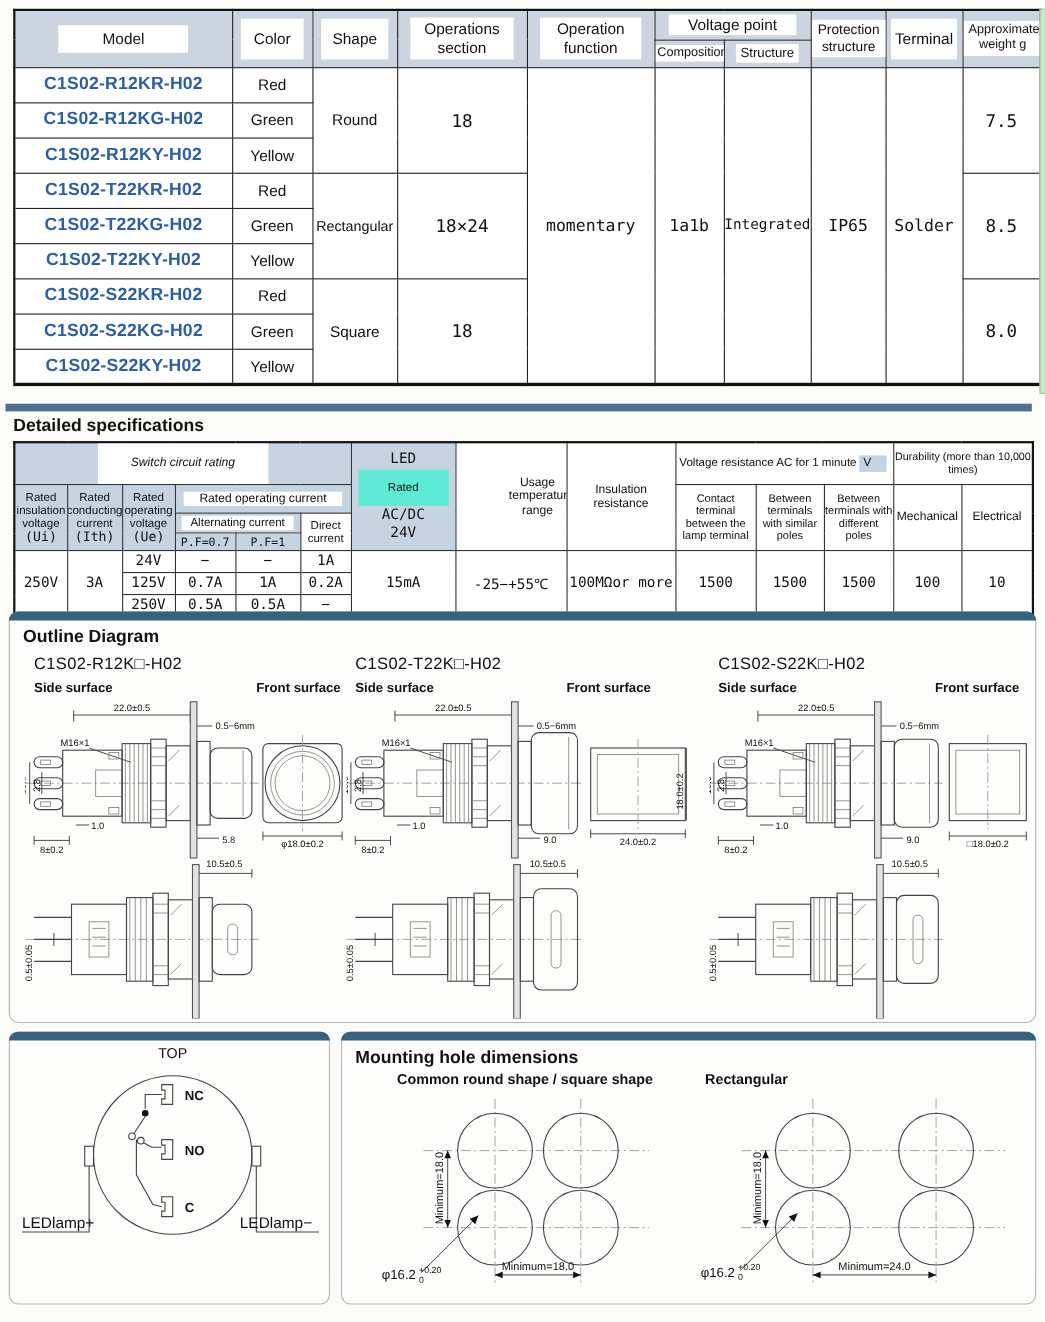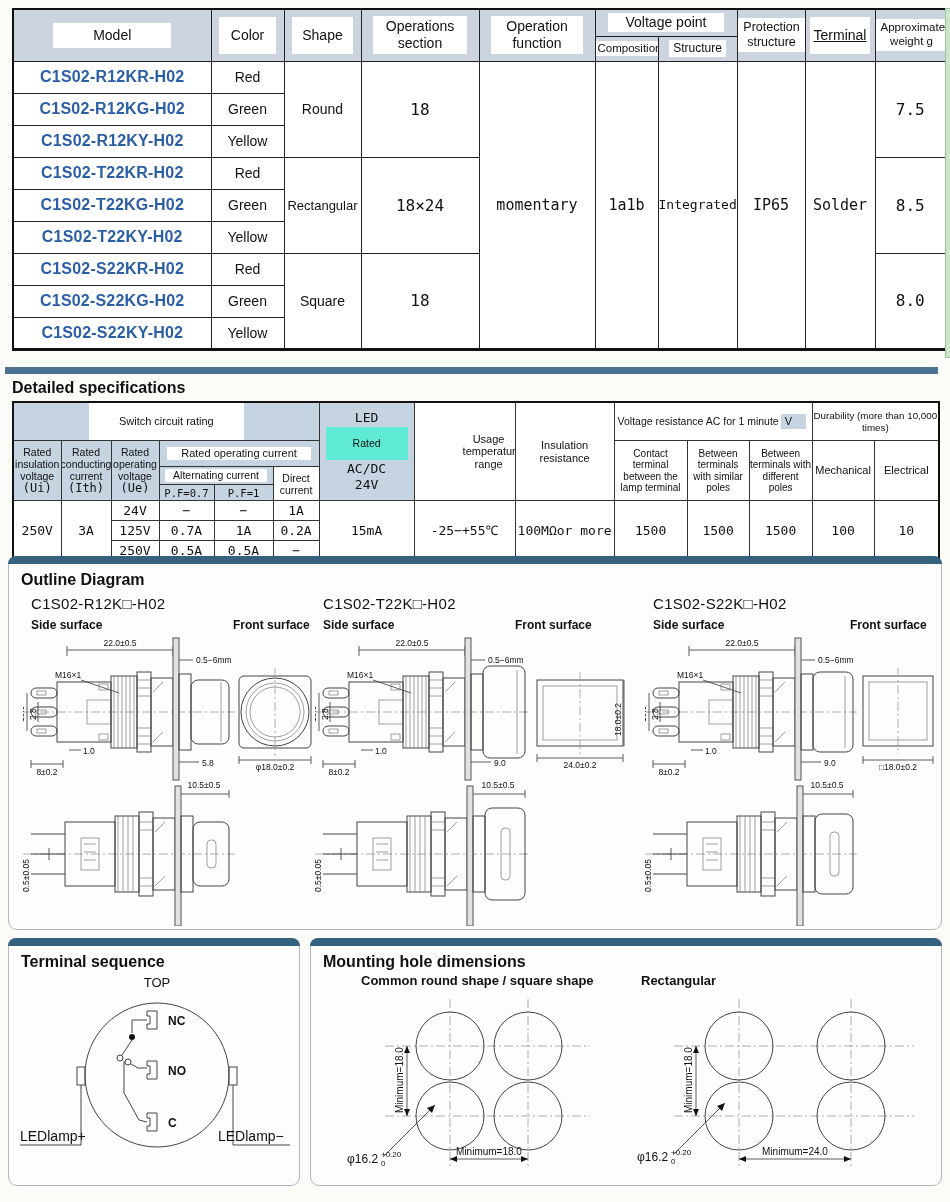--- a/index.html
+++ b/index.html
@@ -74,21 +74,21 @@
   </colgroup>
   <thead>
     <tr style="height:27px;">
       <th rowspan="2"><span class="wbox" style="padding:4px 40px;">Model</span></th>
       <th rowspan="2"><span class="wbox" style="padding:10px 12px;">Color</span></th>
       <th rowspan="2"><span class="wbox" style="padding:10px 10px;">Shape</span></th>
       <th rowspan="2"><span class="wbox" style="width:84px;">Operations section</span></th>
       <th rowspan="2"><span class="wbox" style="width:82px;">Operation function</span></th>
       <th colspan="2"><span class="wbox" style="padding:1px 18px;">Voltage point</span></th>
       <th rowspan="2" class="sm"><span class="wbox" style="width:58px;font-size:12.5px;">Protection structure</span></th>
-      <th rowspan="2"><span class="wbox" style="padding:10px 4px;text-decoration:underline;">Terminal</span></th>
+      <th rowspan="2"><span class="wbox" style="padding:10px 4px;">Terminal</span></th>
       <th rowspan="2" class="sm"><span class="wbox" style="width:62px;font-size:11.5px;">Approximate weight g</span></th>
     </tr>
     <tr style="height:25px;">
       <th class="sm"><span class="wbox" style="padding:1px 2px;font-size:11.5px;">Composition</span></th>
       <th class="sm"><span class="wbox" style="padding:1px 4px;font-size:12px;">Structure</span></th>
     </tr>
   </thead>
   <tbody>
     <tr>
       <td class="model">C1S02-R12KR-H02</td>
@@ -159,21 +159,21 @@
       <col style="width:101px">
     <col style="width:99px">
       <col style="width:73px">
       <col style="width:62px">
       <col style="width:63px">
     <col style="width:62px">
       <col style="width:65px">
   </colgroup>
   <thead>
     <tr style="height:18px;">
-      <th colspan="6" class="blue"><span class="wbox" style="padding:12px 30px;font-size:11px;">Switch circuit rating</span></th>
+      <th colspan="6" class="blue"><span class="wbox" style="padding:12px 30px;font-size:11px;font-style:italic;">Switch circuit rating</span></th>
       <th rowspan="4" class="blue stackcell">
         <div class="ledstack">
           <span class="ln">LED</span>
           <span class="lw">Rated</span>
           <span class="ln">AC/DC</span>
           <span class="ln">24V</span>
         </div>
       </th>
       <th rowspan="4" style="font-size:11px;padding-left:48px;">Usage temperature range</th>
       <th rowspan="4" style="font-size:11px;">Insulation resistance</th>
@@ -565,21 +565,20 @@
       <rect x="152" y="150" width="6" height="140" fill="#e2e2e2" stroke="#555" stroke-width="1"></rect>
       <rect class="ln1" x="158" y="180" width="12" height="76" fill="#fff"></rect>
       <rect class="ln1" x="170" y="178" width="38" height="80" rx="7" fill="#fff"></rect>
       <rect class="lnthin" x="185" y="196" width="9" height="44" rx="4"></rect>
     </svg>
   </div>
 </div>
 
 <div class="box abs" style="left:8px;top:938px;width:292px;height:248px;">
   <div class="topbar"></div>
-  <div class="btitle">Terminal sequence</div>
   <svg width="280" height="200" viewBox="0 0 280 200" style="margin:2px auto 0;">
     <text class="tlabel" x="143" y="14" text-anchor="middle" style="font-weight:normal;font-size:13px;">TOP</text>
     <circle class="ln1" cx="143" cy="102" r="72" fill="#fff"></circle>
 
     <path class="ln1" d="M133 38 h10 v18 h-10 v-5 h3 v-8 h-3 z" fill="#fff"></path>
     <text class="tlabel" x="154" y="52">NC</text>
 
     <path class="ln1" d="M133 88 h10 v18 h-10 v-5 h3 v-8 h-3 z" fill="#fff"></path>
     <text class="tlabel" x="154" y="102">NO</text>
 

